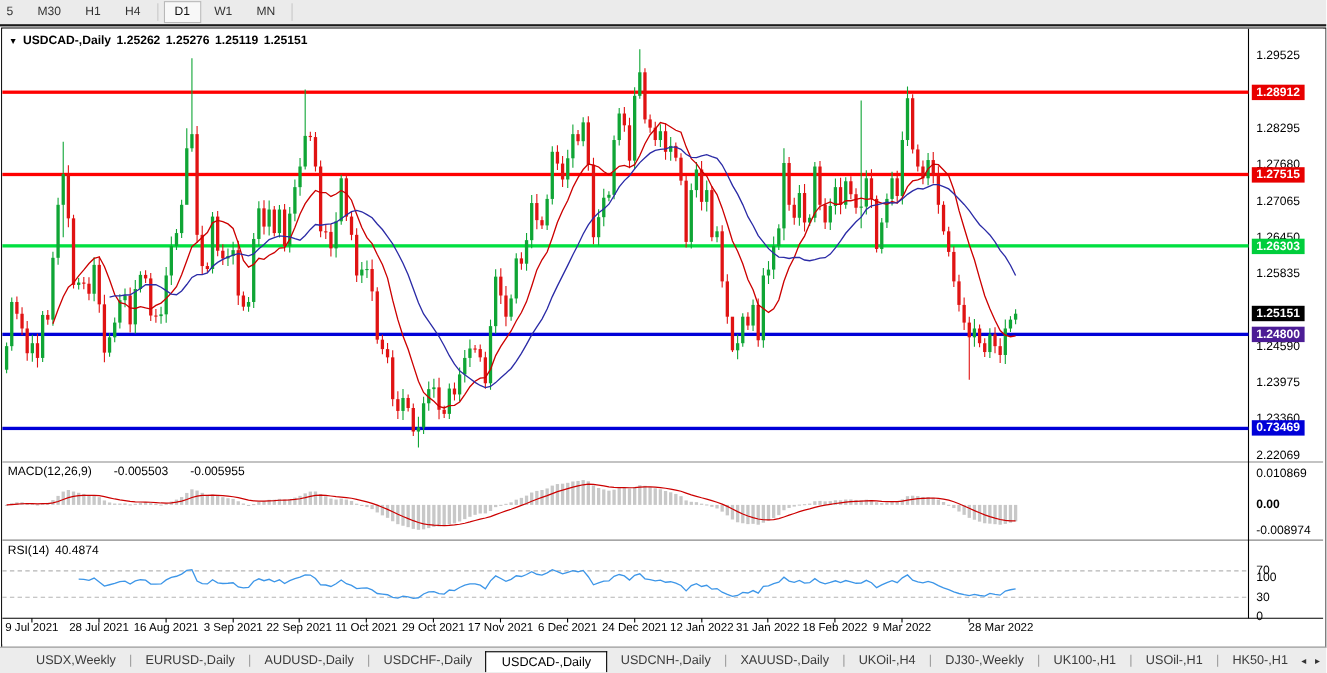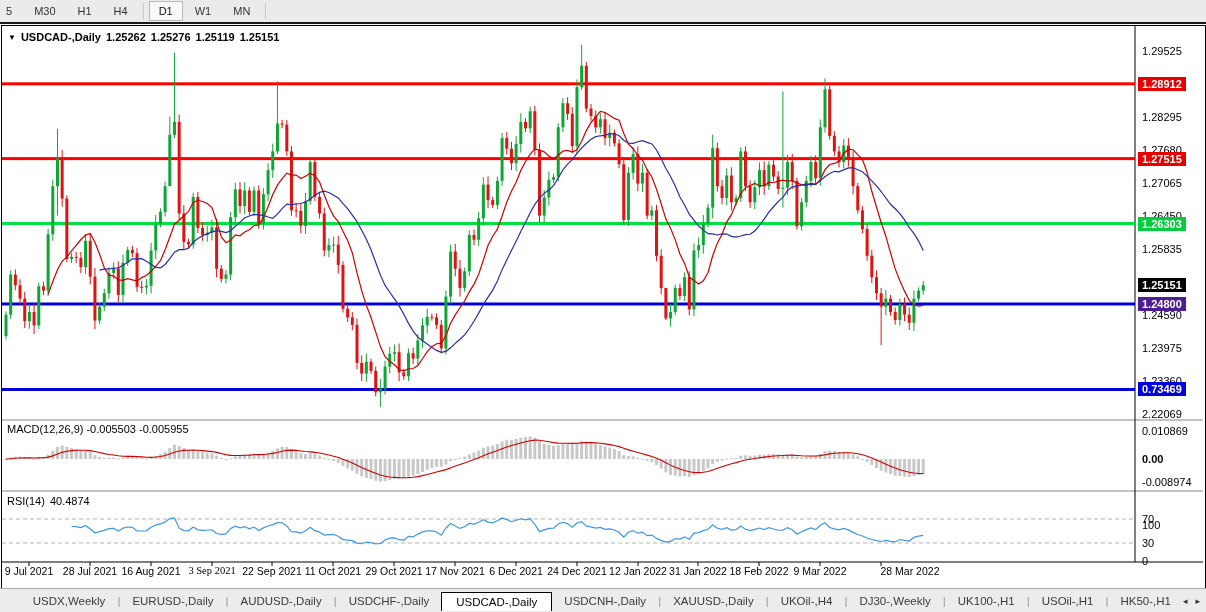--- a/index.html
+++ b/index.html
@@ -12,21 +12,21 @@
          border:1px solid transparent;cursor:default;}
   .tfbtn.active{background:#f8f8f8;border:1px solid #b8b8b8;color:#111;}
   .tbsep{width:1px;height:16px;background:#c9c9c9;margin:0 4px;}
   
   #chartwin{position:absolute;left:1px;top:25px;width:1203px;height:562px;
             border:1px solid #000;background:#fff;}
   #chartsvg{position:absolute;left:0;top:0;}
   #title{position:absolute;left:6px;top:5px;font-size:11px;font-weight:bold;color:#000;
          display:flex;gap:5px;align-items:center;}
   #title .tri{font-size:8px;}
-  #macdlabel{position:absolute;left:5px;top:397px;font-size:11px;color:#000;display:flex;gap:3px;}
+  #macdlabel{position:absolute;left:5px;top:397px;font-size:11px;color:#000;display:flex;gap:20px;}
   #rsilabel{position:absolute;left:5px;top:469px;font-size:11px;color:#000;display:flex;gap:5px;}
   .axis-tick{position:absolute;left:1140px;font-size:11px;color:#000;transform:translateY(-6px);}
   .badge{position:absolute;left:1136px;height:14px;line-height:14px;padding:0 4px;
          font-size:11px;font-weight:bold;color:#fff;transform:translateY(-7px);}
   .datelabel{position:absolute;top:539px;font-size:10.5px;color:#000;transform:translateX(-50%);white-space:nowrap;}
   
   #tabbar{position:absolute;left:0;top:588px;width:1206px;height:24px;background:#ececec;
           border-top:1px solid #aaa;display:flex;align-items:center;font-size:11.5px;color:#3a3a3a;}
   .tab{padding:3px 12px;white-space:nowrap;cursor:default;}
   .tab.active{background:#fff;border:1px solid #000;border-bottom:none;color:#000;padding:3px 14px;}
@@ -716,21 +716,21 @@
         <div class="axis-tick" style="top: 535px;">0</div>
         <div class="badge" style="top: 57.8199px; background: rgb(232, 0, 0);">1.28912</div>
         <div class="badge" style="top: 132.615px; background: rgb(232, 0, 0);">1.27515</div>
         <div class="badge" style="top: 197.505px; background: rgb(0, 206, 60);">1.26303</div>
         <div class="badge" style="top: 259.183px; background: rgb(0, 0, 0);">1.25151</div>
         <div class="badge" style="top: 277.976px; background: #4c1d95;">1.24800</div>
         <div class="badge" style="top: 363.479px; background: rgb(0, 0, 216);">0.73469</div>
         <div class="datelabel" style="left: 27px;">9 Jul 2021</div>
         <div class="datelabel" style="left: 88px;">28 Jul 2021</div>
         <div class="datelabel" style="left: 149px;">16 Aug 2021</div>
-        <div class="datelabel" style="left: 210px; font-family: Liberation Serif, serif;">3 Sep 2021</div>
+        <div class="datelabel" style="left: 210px;">3 Sep 2021</div>
         <div class="datelabel" style="left: 270px;">22 Sep 2021</div>
         <div class="datelabel" style="left: 331px;">11 Oct 2021</div>
         <div class="datelabel" style="left: 392px;">29 Oct 2021</div>
         <div class="datelabel" style="left: 453px;">17 Nov 2021</div>
         <div class="datelabel" style="left: 514px;">6 Dec 2021</div>
         <div class="datelabel" style="left: 575px;">24 Dec 2021</div>
         <div class="datelabel" style="left: 636px;">12 Jan 2022</div>
         <div class="datelabel" style="left: 696px;">31 Jan 2022</div>
         <div class="datelabel" style="left: 757px;">18 Feb 2022</div>
         <div class="datelabel" style="left: 818px;">9 Mar 2022</div>

